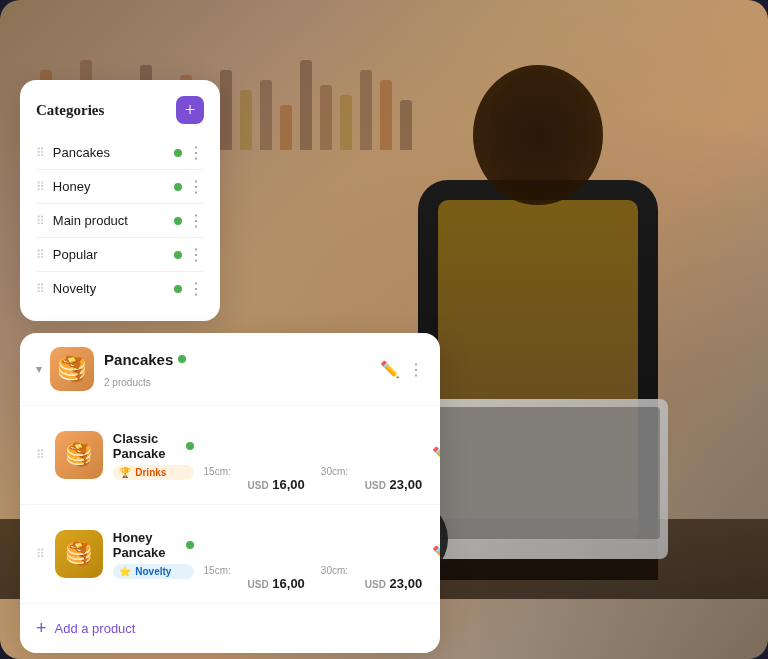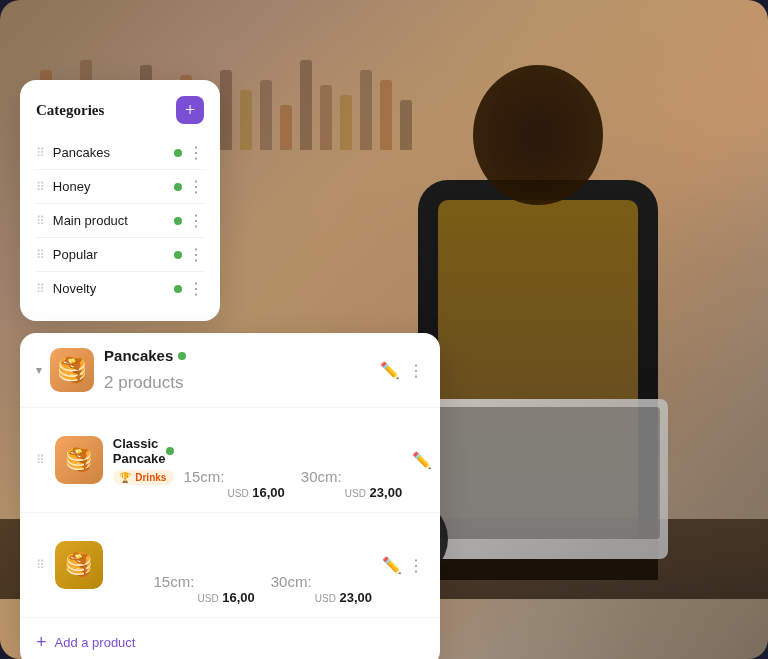--- a/index.html
+++ b/index.html
@@ -181,21 +181,21 @@
     .products-category-name {
       font-size: 15px;
       font-weight: 700;
       color: #1a1a1a;
       display: flex;
       align-items: center;
       gap: 5px;
     }
 
     .products-count {
-      font-size: 17px;
+      font-size: 10px;
       color: #999;
       margin-top: 9px;
     }
 
     .header-actions {
       display: flex;
       align-items: center;
       gap: 8px;
     }
 
@@ -243,21 +243,21 @@
     .product-details {
       flex: 1;
     }
 
     .product-name {
       font-size: 13px;
       font-weight: 600;
       color: #1a1a1a;
       display: flex;
       align-items: center;
-      gap: 0;
+      gap: 20px;
       margin-bottom: 4px;
     }
 
     .badge {
       font-size: 10px;
       padding: 2px 7px;
       border-radius: 10px;
       font-weight: 600;
       display: flex;
       align-items: center;
@@ -279,35 +279,35 @@
       gap: 16px;
       margin-left: auto;
       flex-shrink: 0;
     }
 
     .price-group {
       text-align: left;
     }
 
     .price-label {
-      font-size: 15px;
+      font-size: 10px;
       color: #999;
       margin-top: 48px;
     }
 
     .price-value {
       font-size: 13px;
       font-weight: 600;
       color: #1a1a1a;
     }
 
     .price-currency {
       font-size: 10px;
       color: #999;
-      font-weight: 400;
+      font-weight: 700;
       padding-left: 44px;
     }
 
     .product-row-actions {
       display: flex;
       align-items: center;
       gap: 6px;
       flex-shrink: 0;
     }
 
@@ -504,20 +504,30 @@
       </div>
       <div class="product-row-actions">
         <span class="edit-icon">✏️</span>
         <span class="more-icon">⋮</span>
       </div>
     </div>
 
     <div class="product-row">
       <span class="product-drag">⠿</span>
       <div class="product-thumb product-thumb-2">🥞</div>
+      <div class="product-details">
+        <div class="product-name">
+          <span>Honey Pancake</span>
+          <span class="green-dot"></span>
+        </div>
+        <span class="badge badge-novelty">
+          <span>⭐</span>
+          <span>Novelty</span>
+        </span>
+      </div>
       <div class="product-prices">
         <div class="price-group">
           <div class="price-label">15cm:</div>
           <div class="price-value">
             <span class="price-currency">USD</span>
             <span>16,00</span>
           </div>
         </div>
         <div class="price-group">
           <div class="price-label">30cm:</div>

